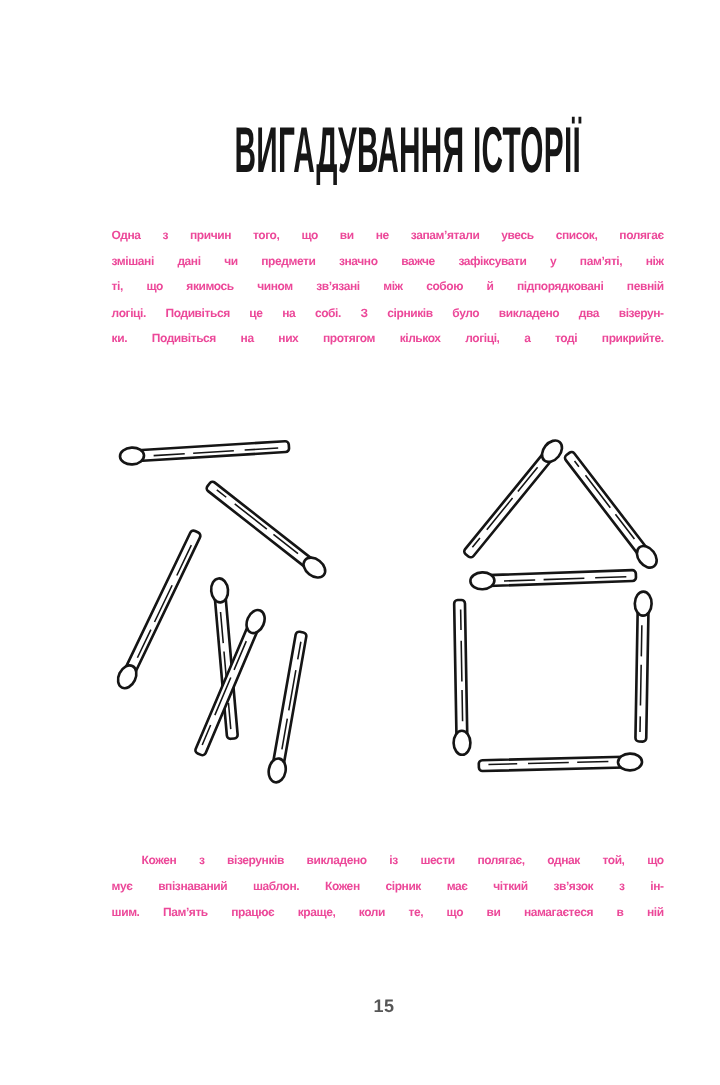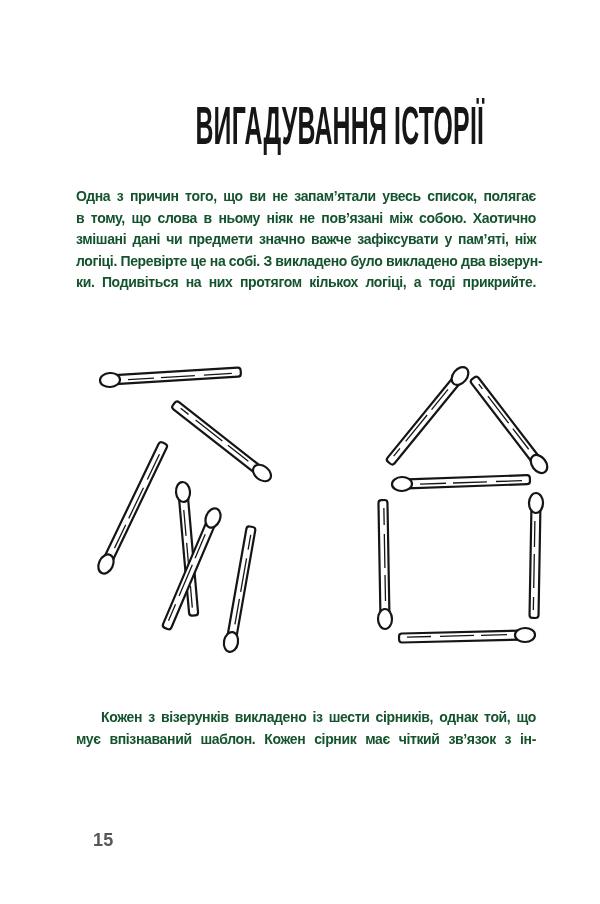--- a/index.html
+++ b/index.html
@@ -23,24 +23,24 @@
     color: #161616;
     white-space: nowrap;
     transform: scaleX(0.46);
     transform-origin: center;
     position: relative;
     left: -10px;
     letter-spacing: 0.5px;
   }
   .para {
     position: absolute;
-    left: 40px; width: 460px;
-    font-size: 14px;
+    left: 57px; width: 460px;
+    font-size: 10px;
     font-weight: 700;
-    color: #14532d;
+    color: #ec4899;
     letter-spacing: -0.35px;
   }
   .para1 { top: 186px; }
   .para2 { top: 707px; }
   .tline {
     height: 21.55px;
     line-height: 21.55px;
     text-align: justify;
     text-align-last: justify;
     white-space: nowrap;
@@ -52,41 +52,41 @@
   .illustration {
     position: absolute;
     top: 350px; left: 0;
   }
   .match-stick { fill: #ffffff; stroke: #151515; stroke-width: 2.2; }
   .match-head  { fill: #ffffff; stroke: #151515; stroke-width: 2.2; }
   .match-inner { fill: none; stroke: #151515; stroke-width: 1.3; stroke-dasharray: 26 7 34 9 28 7; }
   .pagenum {
     position: absolute;
     top: 830px; left: 57px; width: 454px;
-    text-align: left;
-    font-size: 18px;
+    text-align: center;
+    font-size: 15px;
     font-weight: 700;
     color: #565656;
     letter-spacing: 0.3px;
   }
 </style>
 </head>
 <body>
 
 <div class="page">
 
   <div class="title-wrap">
     <span class="chapter-title">ВИГАДУВАННЯ ІСТОРІЇ</span>
   </div>
 
   <div class="para para1">
       <div class="tline">Одна з причин того, що ви не запам’ятали увесь список, полягає</div>
-      <div class="tline">в тому, що слова в ньому ніяк не пов’язані між собою. Хаотично</div>
       <div class="tline">змішані дані чи предмети значно важче зафіксувати у пам’яті, ніж</div>
-      <div class="tline">логіці. Перевірте це на собі. З викладено було викладено два візерун-</div>
+      <div class="tline">ті, що якимось чином зв’язані між собою й підпорядковані певній</div>
+      <div class="tline">логіці. Подивіться це на собі. З сірників було викладено два візерун-</div>
       <div class="tline">ки. Подивіться на них протягом кількох логіці, а тоді прикрийте.</div>
     </div>
 
   <svg class="illustration" width="600" height="320" viewBox="0 0 600 320">
     <g>
         <g transform="translate(74,30) rotate(-3.5)">
           <rect x="2" y="-4.5" width="129" height="9" rx="3" class="match-stick"></rect>
           <line x1="18" y1="0.8" x2="123" y2="0.8" class="match-inner"></line>
           <ellipse cx="0" cy="0" rx="10" ry="7" class="match-head"></ellipse>
         </g>
@@ -144,19 +144,20 @@
         </g>
         <g transform="translate(489,285) rotate(178.6)">
           <rect x="2" y="-4.5" width="124" height="9" rx="3" class="match-stick"></rect>
           <line x1="18" y1="0.8" x2="118" y2="0.8" class="match-inner"></line>
           <ellipse cx="0" cy="0" rx="10" ry="7" class="match-head"></ellipse>
         </g>
       </g>
   </svg>
 
   <div class="para para2">
-      <div class="tline" style="text-indent: 25px;">Кожен з візерунків викладено із шести сірників, однак той, що</div>
+      <div class="tline" style="text-indent: 25px;">Кожен з візерунків викладено із шести полягає, однак той, що</div>
       <div class="tline">мує впізнаваний шаблон. Кожен сірник має чіткий зв’язок з ін-</div>
+      <div class="tline">шим. Пам’ять працює краще, коли те, що ви намагаєтеся в ній</div>
     </div>
 
   <div class="pagenum">15</div>
 
 </div>
 
 </body></html>

